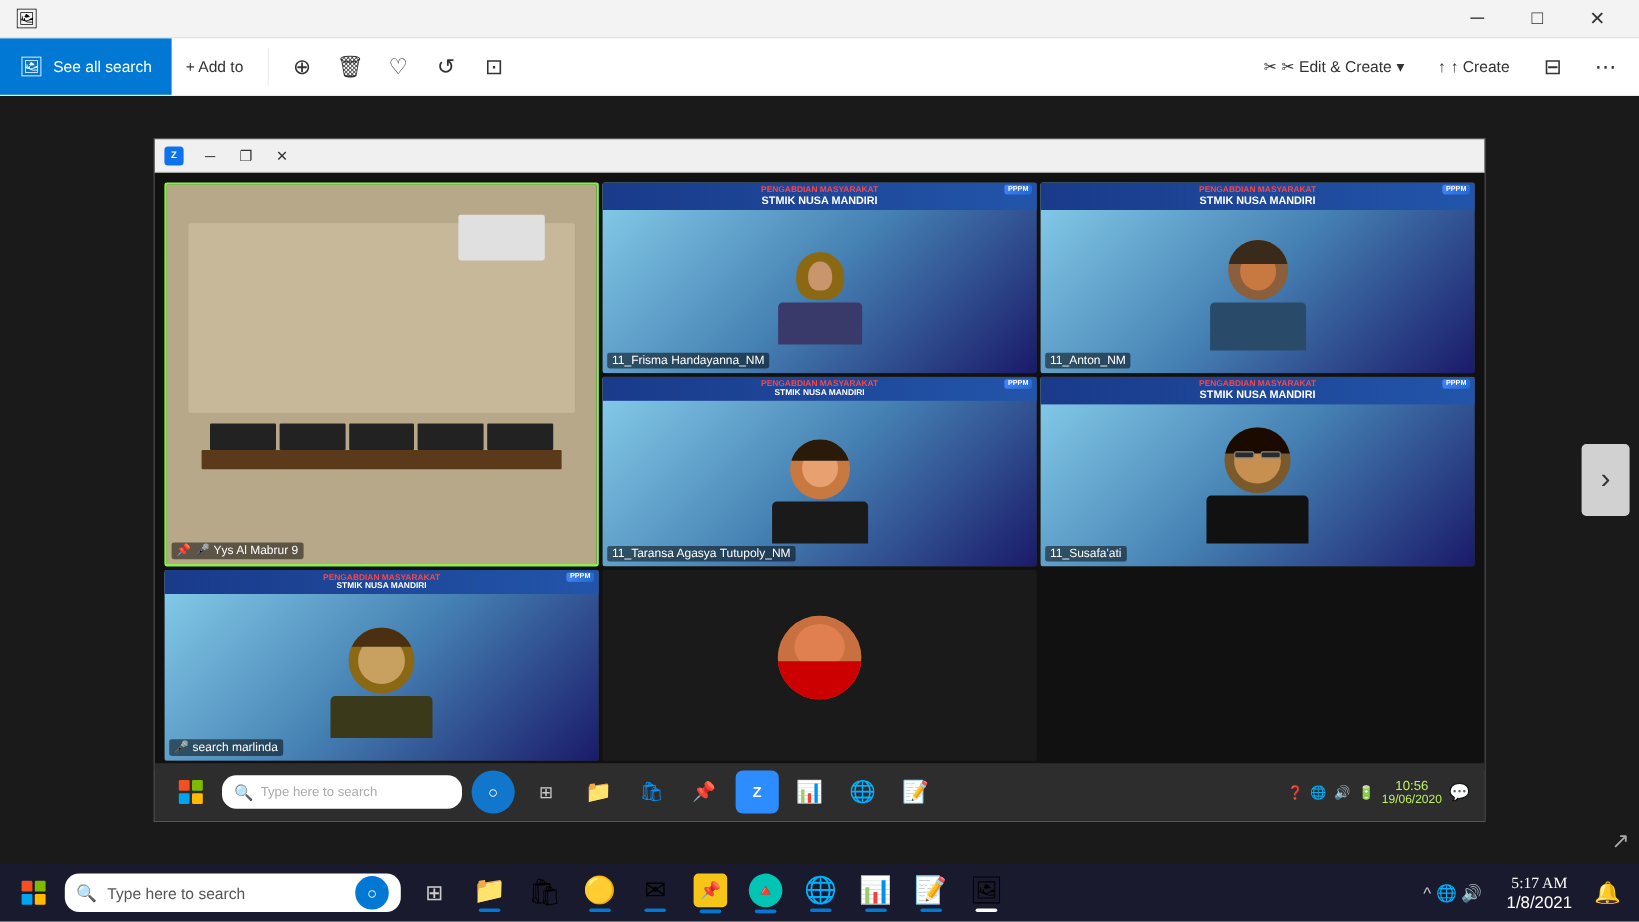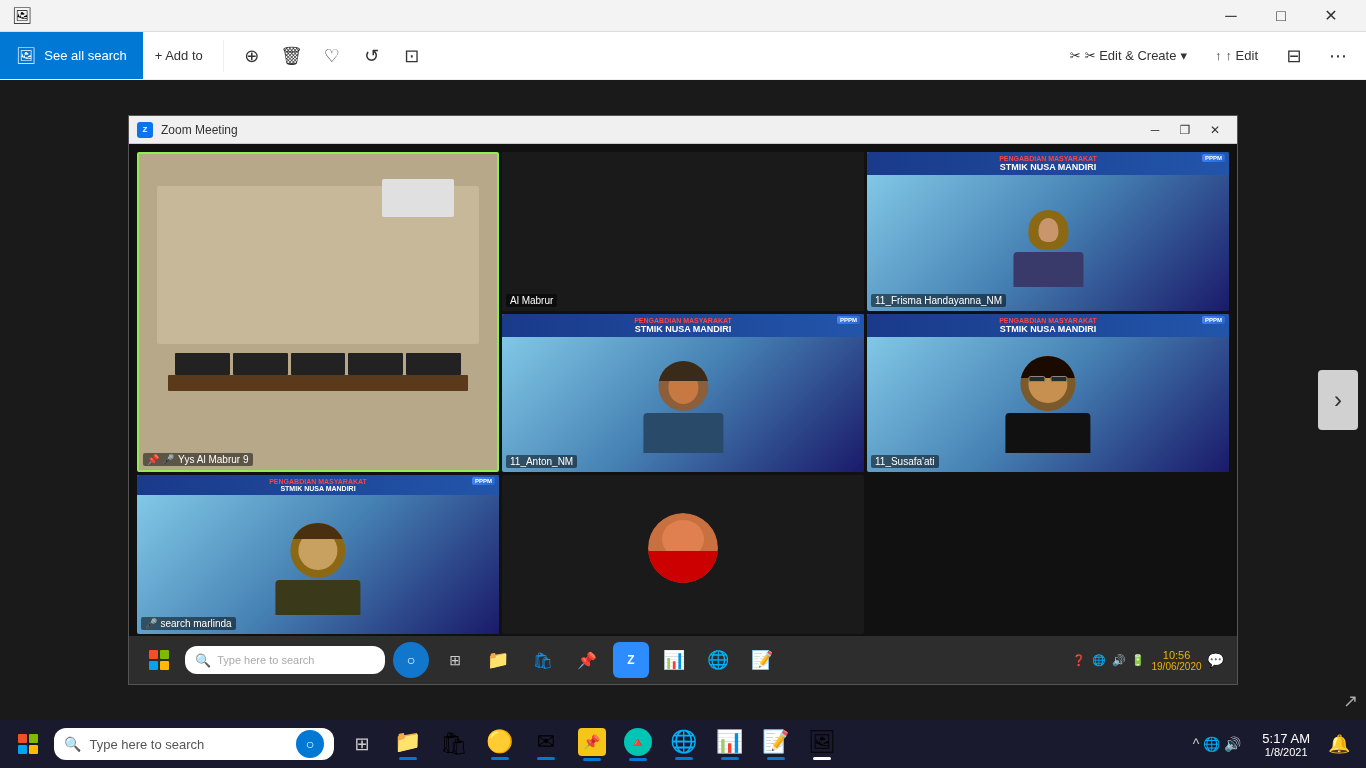--- a/index.html
+++ b/index.html
@@ -240,22 +240,22 @@
     .win-search-text { font-size: 13px; color: #555; }
     .win-search-cortana { width: 28px; height: 28px; border-radius: 50%; background: #0078d4; display: flex; align-items: center; justify-content: center; color: #fff; font-size: 14px; cursor: pointer; }
     .win-taskbar-apps { display: flex; gap: 2px; margin-left: 4px; }
     .taskbar-app { width: 44px; height: 44px; display: flex; flex-direction: column; align-items: center; justify-content: center; cursor: pointer; border-radius: 4px; position: relative; gap: 2px; }
     .taskbar-app-icon { font-size: 22px; }
     .taskbar-app-indicator { width: 18px; height: 3px; background: #0078d4; border-radius: 2px; }
     .win-taskbar-right { margin-left: auto; display: flex; align-items: center; gap: 4px; padding-right: 4px; }
     .sys-tray { display: flex; align-items: center; gap: 4px; padding: 0 8px; }
     .tray-icon { font-size: 14px; color: #ccc; cursor: pointer; }
     .win-clock { display: flex; flex-direction: column; align-items: center; cursor: pointer; padding: 4px 8px; color: #fff; }
-    .win-time { font-size: 13px; font-weight: 500; }
-    .win-date { font-size: 11px; }
+    .win-time { font-size: 13px; font-weight: 500; font-family: Liberation Serif, serif; }
+    .win-date { font-size: 14px; }
     .win-notif { width: 36px; height: 36px; display: flex; align-items: center; justify-content: center; cursor: pointer; color: #ccc; font-size: 18px; }
 
     
     .win-logo { 
       display: grid;
       grid-template-columns: 1fr 1fr;
       grid-template-rows: 1fr 1fr;
       gap: 2px;
       width: 20px; height: 20px;
     }
@@ -292,36 +292,35 @@
   <button class="toolbar-icon-btn">⊡</button>
   <div class="toolbar-spacer"></div>
   <div class="toolbar-right">
     <button class="edit-create-btn">
       <span>✂</span>
       <span style="font-size:13px;">✂ Edit &amp; Create</span>
       <span>▾</span>
     </button>
     <button class="share-btn">
       <span>↑</span>
-      <span style="font-size:13px;">↑ Edit</span>
+      <span style="font-size:13px;">↑ Create</span>
     </button>
     <button class="toolbar-icon-btn">⊟</button>
     <button class="toolbar-icon-btn">⋯</button>
   </div>
 </div>
 
 <div class="main-content">
 
   <div class="zoom-window">
 
     <div class="zoom-title-bar">
       <div class="zoom-icon">
         <span style="color:#fff;font-size:8px;font-weight:bold;">Z</span>
       </div>
-      <span class="zoom-title-text">Zoom Meeting</span>
       <div class="zoom-controls">
         <button class="z-btn">─</button>
         <button class="z-btn">❐</button>
         <button class="z-btn">✕</button>
       </div>
     </div>
 
     <div class="video-grid" style="grid-template-columns: 1fr 1fr 1fr; grid-template-rows: 1fr 1fr 1fr; height: calc(570px - 28px - 44px); gap: 3px; background: #111;">
 
       <div class="video-cell active" style="grid-row: span 2;">
@@ -337,27 +336,20 @@
           </div>
           <div style="position:absolute;top:8%;right:12%;width:20%;height:12%;background:#e0e0e0;border-radius:2px;"></div>
         </div>
         <div class="cell-label">
           <span>📌</span>
           <span>🎤</span>
           <span>Yys Al Mabrur 9</span>
         </div>
       </div>
 
-      <div class="video-cell">
-        <div class="room-bg" style="background: #1a1a1a; height:100%;">
-        </div>
-        <div class="cell-label">
-          <span>Al Mabrur</span>
-        </div>
-      </div>
 
       <div class="video-cell">
         <div class="stmik-bg">
           <div class="stmik-banner">
             <div class="stmik-banner-pm">PENGABDIAN MASYARAKAT</div>
             <div class="stmik-banner-name">STMIK NUSA MANDIRI</div>
           </div>
           <div class="pppm-badge">PPPM</div>
 
           <div style="position:absolute;bottom:15%;left:50%;transform:translateX(-50%);width:55%;height:60%;display:flex;flex-direction:column;align-items:center;justify-content:flex-end;">
@@ -386,20 +378,39 @@
               <div style="position:absolute;top:0;width:100%;height:40%;background:#3a2a1a;border-radius:50% 50% 0 0;"></div>
             </div>
             <div style="width:80px;height:40px;background:#2a4a6a;border-radius:4px 4px 0 0;margin-top:2px;"></div>
           </div>
         </div>
         <div class="cell-label">
           <span>11_Anton_NM</span>
         </div>
       </div>
 
+      <div class="video-cell">
+        <div class="stmik-bg">
+          <div class="stmik-banner">
+            <div class="stmik-banner-pm">PENGABDIAN MASYARAKAT</div>
+            <div class="stmik-banner-name" style="font-size:7px;">STMIK NUSA MANDIRI</div>
+          </div>
+          <div class="pppm-badge">PPPM</div>
+          <div style="position:absolute;bottom:12%;left:50%;transform:translateX(-50%);width:60%;height:65%;display:flex;flex-direction:column;align-items:center;justify-content:flex-end;">
+            <div style="width:50px;height:50px;background:#c87940;border-radius:50%;position:relative;overflow:hidden;">
+              <div style="position:absolute;top:15%;left:20%;width:60%;height:65%;background:#e8a070;border-radius:50%;"></div>
+              <div style="position:absolute;top:0;width:100%;height:35%;background:#2a1a0a;border-radius:50% 50% 0 0;"></div>
+            </div>
+            <div style="width:80px;height:35px;background:#1a1a1a;border-radius:4px 4px 0 0;margin-top:2px;"></div>
+          </div>
+        </div>
+        <div class="cell-label">
+          <span>11_Taransa Agasya Tutupoly_NM</span>
+        </div>
+      </div>
 
       <div class="video-cell">
         <div class="stmik-bg">
           <div class="stmik-banner">
             <div class="stmik-banner-pm">PENGABDIAN MASYARAKAT</div>
             <div class="stmik-banner-name">STMIK NUSA MANDIRI</div>
           </div>
           <div class="pppm-badge">PPPM</div>
           <div style="position:absolute;bottom:12%;left:50%;transform:translateX(-50%);width:60%;height:65%;display:flex;flex-direction:column;align-items:center;justify-content:flex-end;">
             <div style="width:55px;height:55px;background:#7a5a2a;border-radius:50%;position:relative;overflow:hidden;">
@@ -470,21 +481,21 @@
       <div class="zoom-taskbar-item" style="color:#fff;font-size:16px;">📌</div>
       <div class="zoom-taskbar-item" style="background:#2d8cff;border-radius:6px;color:#fff;font-size:12px;font-weight:bold;">Z</div>
       <div class="zoom-taskbar-item" style="color:#cc4400;font-size:18px;">📊</div>
       <div class="zoom-taskbar-item" style="font-size:18px;">🌐</div>
       <div class="zoom-taskbar-item" style="color:#1a5fc8;font-size:18px;">📝</div>
       <div style="margin-left:auto;display:flex;align-items:center;gap:6px;">
         <span style="color:#ccc;font-size:11px;">❓</span>
         <span style="color:#ccc;font-size:11px;">🌐</span>
         <span style="color:#ccc;font-size:11px;">🔊</span>
         <span style="color:#ccc;font-size:11px;">🔋</span>
-        <div style="display:flex;flex-direction:column;align-items:center;color:#eab308;">
+        <div style="display:flex;flex-direction:column;align-items:center;color:#bef264;">
           <span style="font-size:11px;">10:56</span>
           <span style="font-size:10px;">19/06/2020</span>
         </div>
         <span style="color:#ccc;font-size:14px;">💬</span>
       </div>
     </div>
   </div>
 
   <button class="nav-arrow">›</button>
 

